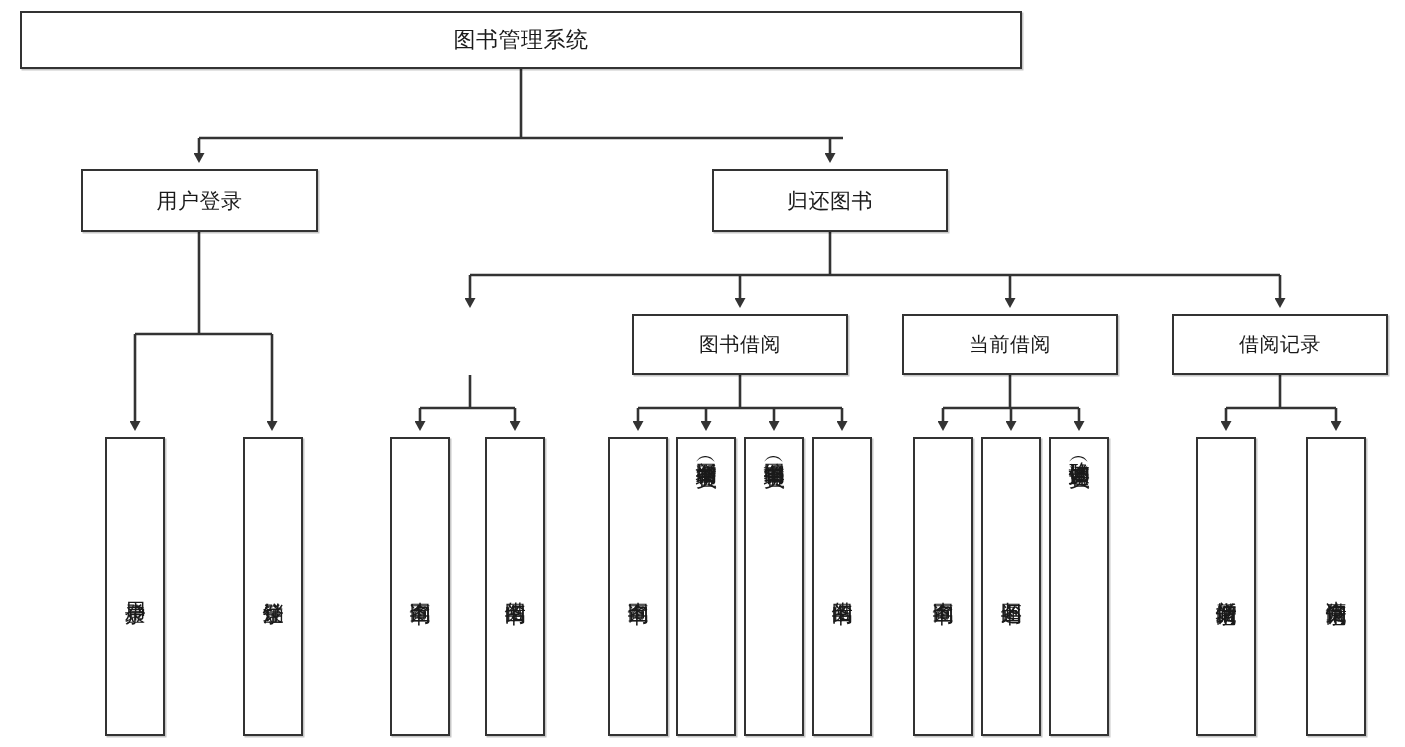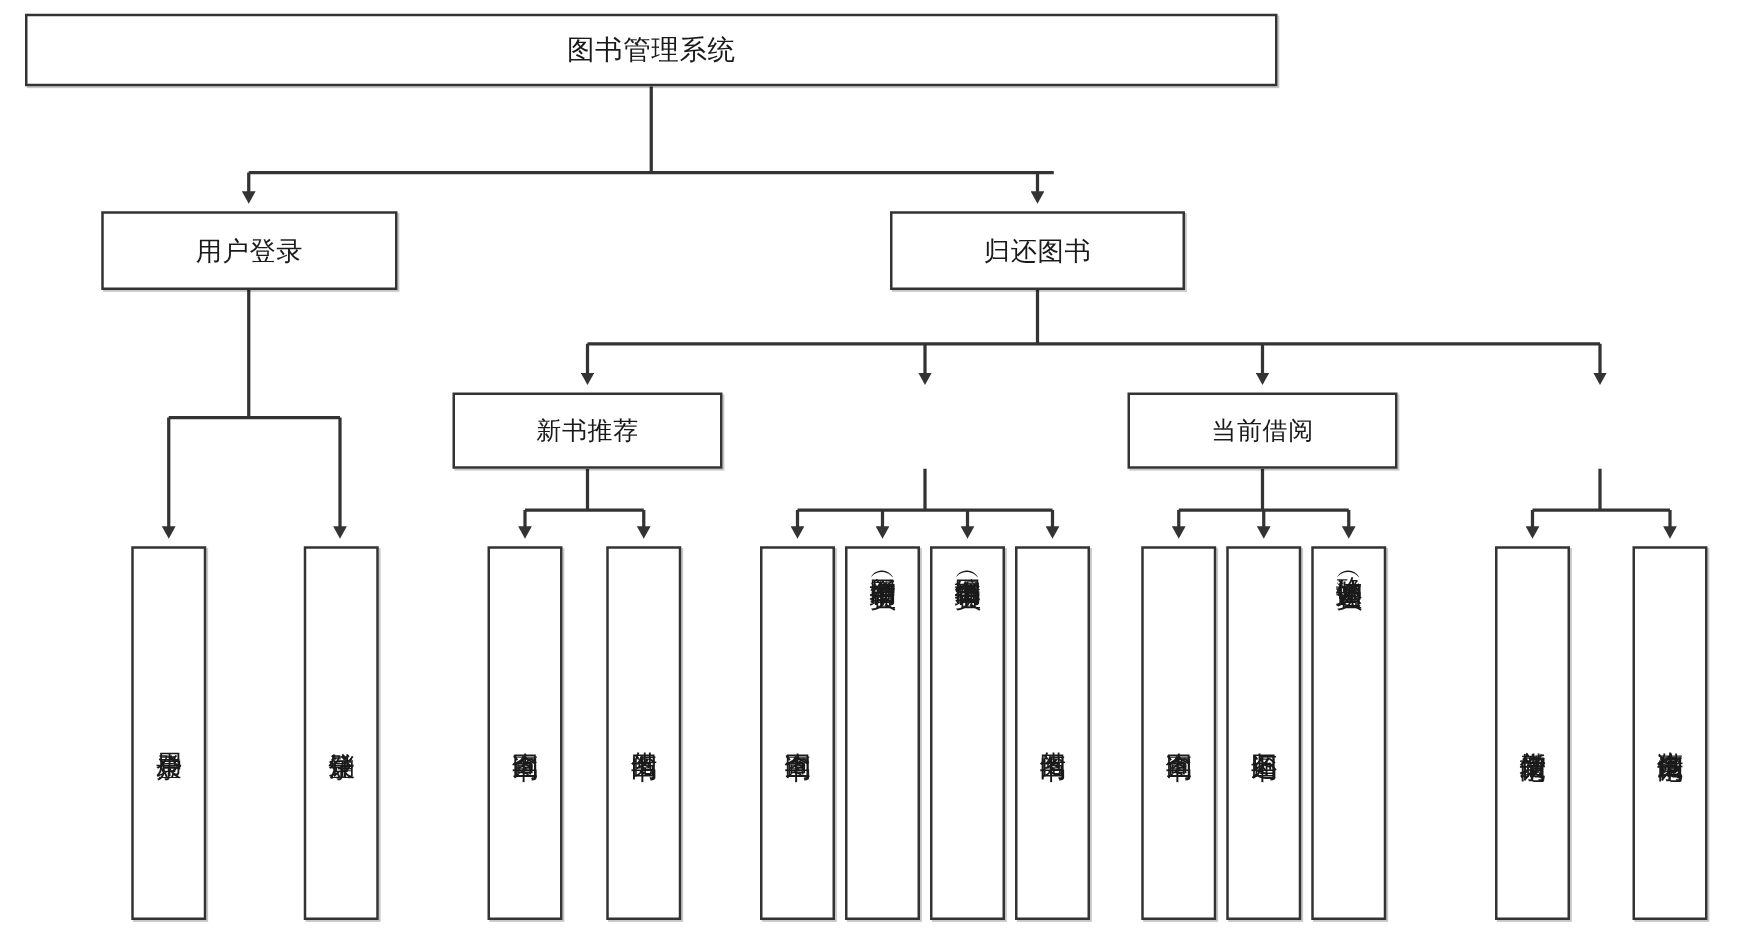--- a/index.html
+++ b/index.html
@@ -130,25 +130,28 @@
     <span class="node-label">图书管理系统</span>
   </div>
 
   <div class="node level2" style="left:81px; top:169px; width:237px; height:63px;">
     <span class="node-label">用户登录</span>
   </div>
   <div class="node level2" style="left:712px; top:169px; width:236px; height:63px;">
     <span class="node-label">归还图书</span>
   </div>
 
-  <div class="node level3" style="left:362px; top:314px; width:216px; height:61px;">
-    <span class="node-label">新书推荐</span>
+  <div class="node level3" style="left:632px; top:314px; width:216px; height:61px;">
+    <span class="node-label">图书借阅</span>
   </div>
   <div class="node level3" style="left:902px; top:314px; width:216px; height:61px;align-items:center;">
     <span class="node-label">当前借阅</span>
+  </div>
+  <div class="node level3" style="left:1172px; top:314px; width:216px; height:61px;">
+    <span class="node-label">借阅记录</span>
   </div>
 
   <div class="node leaf centered" style="left:105px; top:437px; width:60px; height:299px;">
     <span class="node-label">用户登录</span>
   </div>
   <div class="node leaf centered" style="left:243px; top:437px; width:60px; height:299px;">
     <span class="node-label">注销登录</span>
   </div>
 
   <div class="node leaf centered" style="left:390px; top:437px; width:60px; height:299px;">

